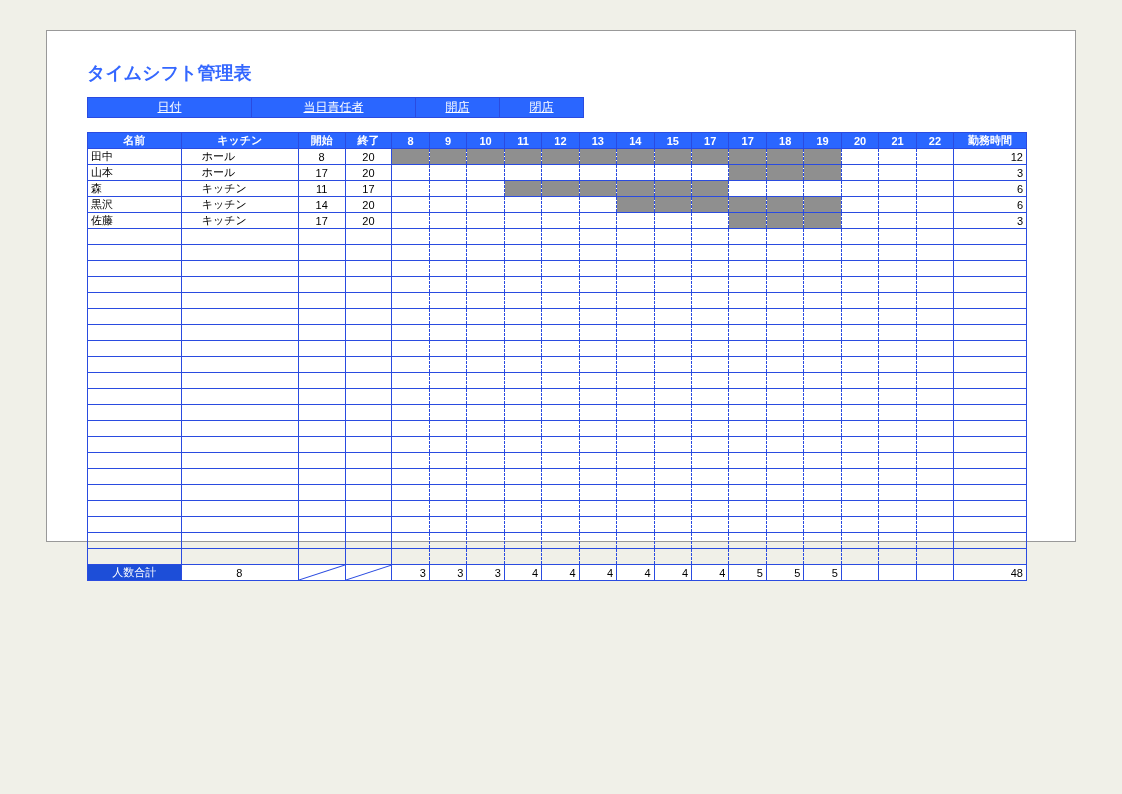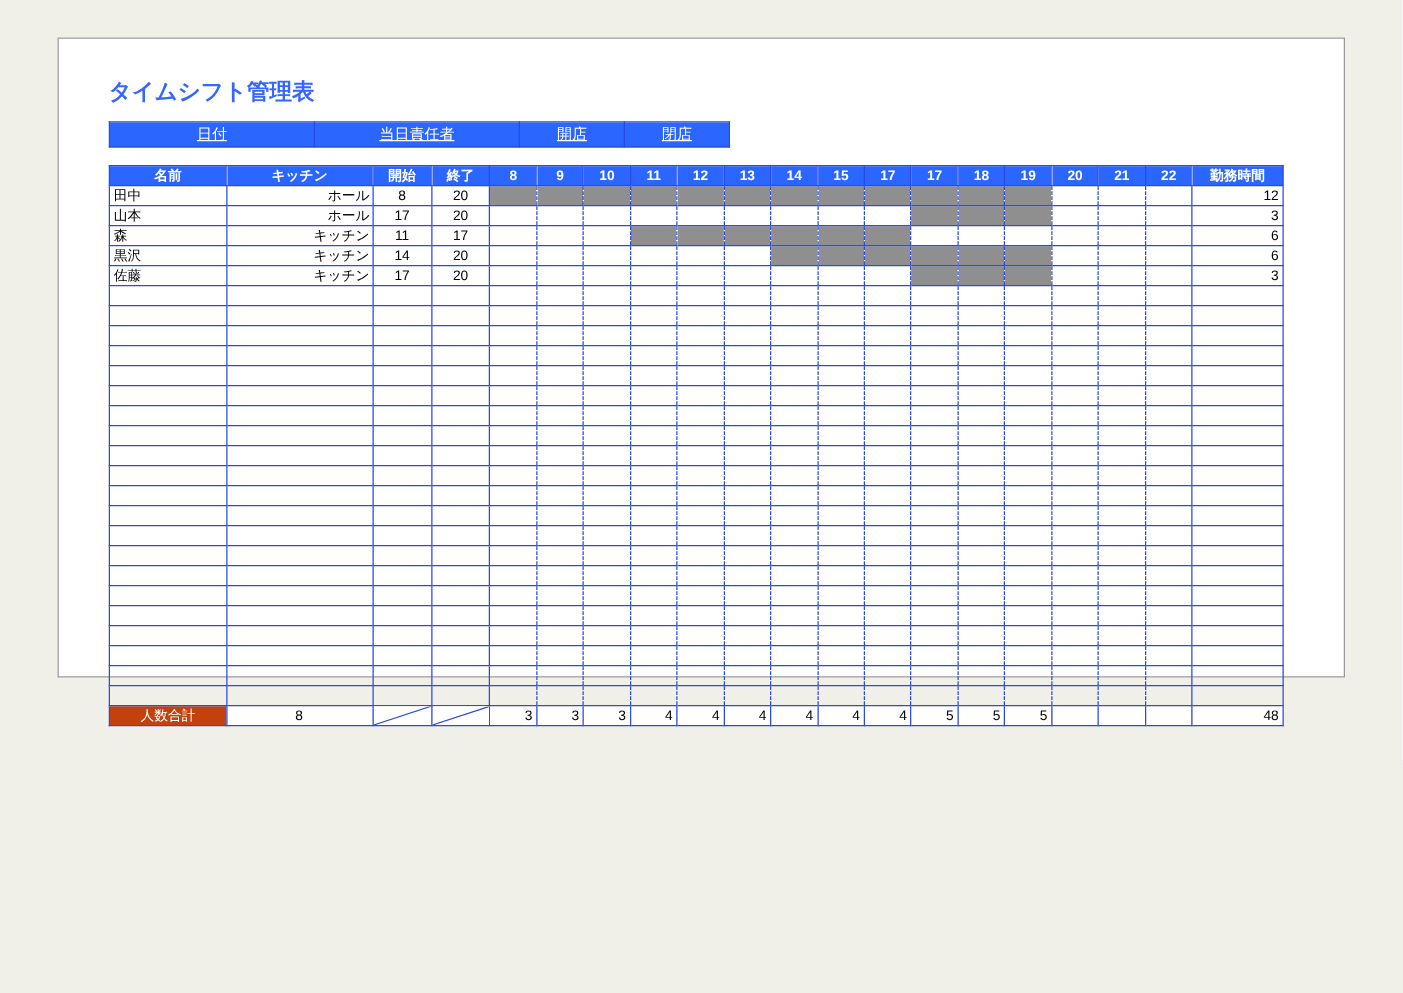--- a/index.html
+++ b/index.html
@@ -55,32 +55,32 @@
   white-space: nowrap;
   overflow: hidden;
 }
 .main-table th {
   background: #2a66ff;
   color: white;
   font-weight: bold;
   text-align: center;
 }
 .main-table td.name { width: 78px; text-align: left; padding-left: 3px;}
-.main-table td.job  { width: 98px; text-align: right; padding-left: 5px;}
+.main-table td.job  { width: 98px; text-align: left; padding-left: 20px;}
 .main-table td.num  { width: 40px; text-align: center; }
 .main-table td.hour { width: 30px; text-align: right; padding-right: 3px;}
 .main-table td.wh   { width: 58px; text-align: right; padding-right: 3px;}
 .main-table td.slot {
   border-left: 1px dashed #2a4be0;
   border-right: 1px dashed #2a4be0;
 }
 .main-table td.slot.solidL { border-left: 1px solid #2a4be0; }
 .main-table td.slot.solidR { border-right: 1px solid #2a4be0; }
 .main-table td.gantt { background: #8f8f8f; }
-.footer-row td { background: #c2410c; color: white; text-align: center; }
+.footer-row td { background: #1d4ed8; color: white; text-align: center; }
 .footer-row td.cnt { background: white; color: black; text-align: right; padding-right: 3px;}
 .slash {
   position: relative;
 }
 .slash svg { position: absolute; top:0; left:0; }
 </style>
 </head>
 <body>
 
 <div class="sheet">

